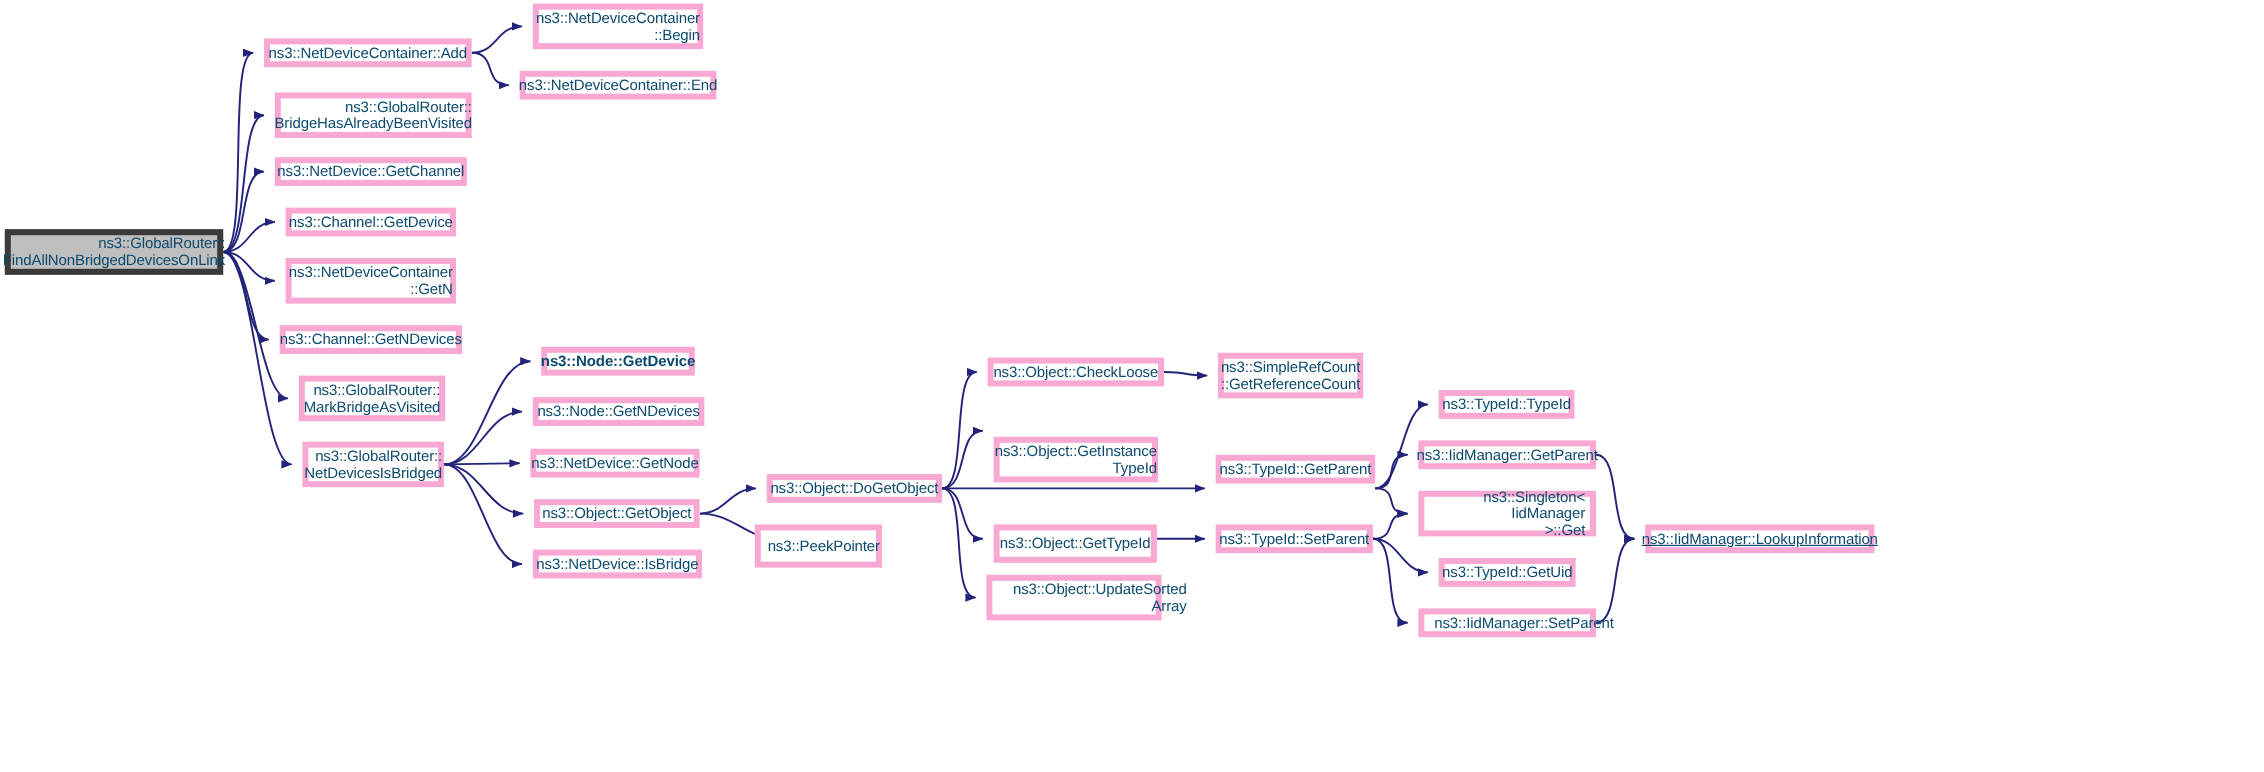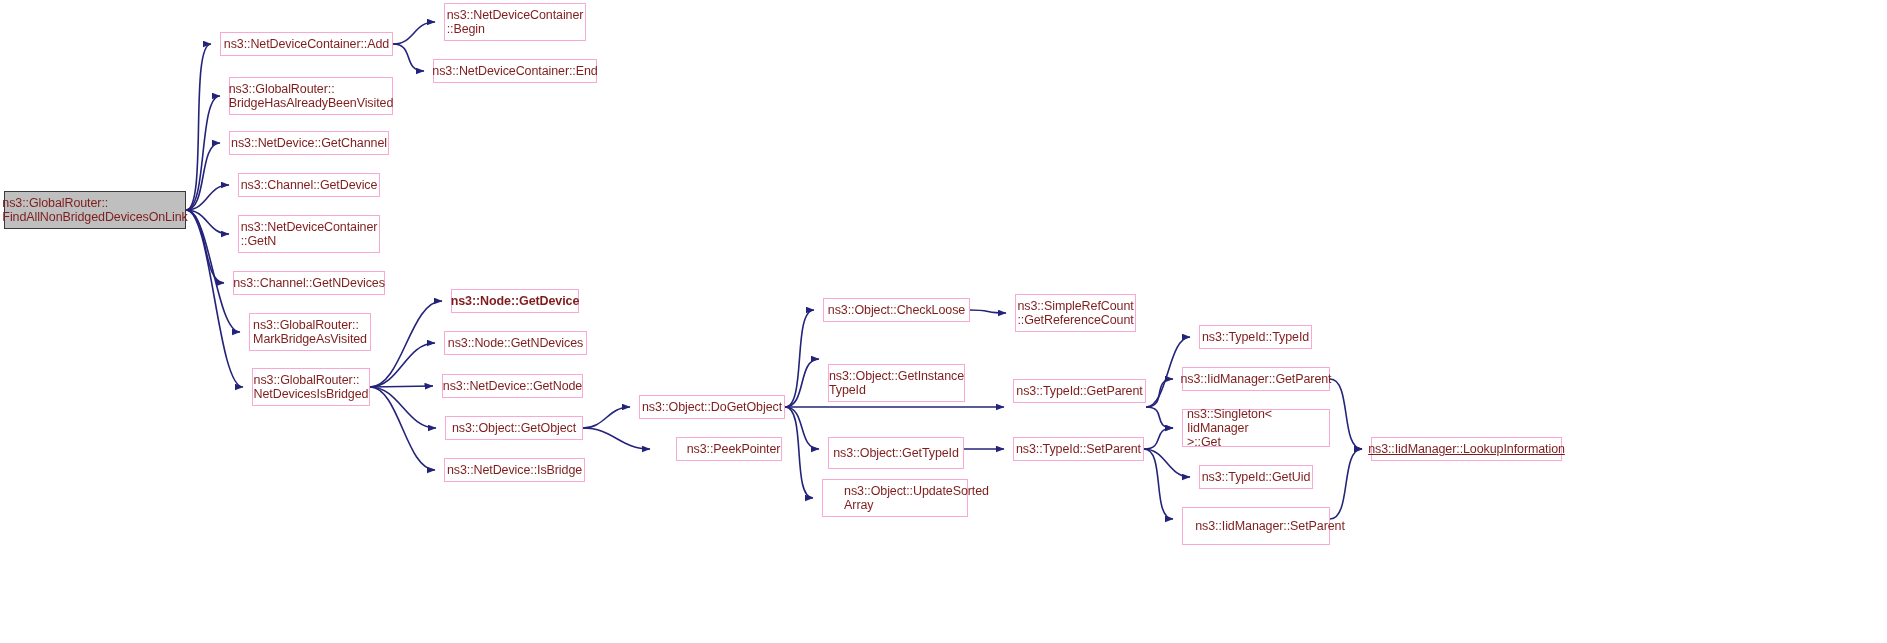--- a/index.html
+++ b/index.html
@@ -1,22 +1,22 @@
 <!DOCTYPE html>
 <html><head>
 <meta charset="utf-8">
 <title>Call graph</title>
 <style>
   html,body{margin:0;padding:0;background:#ffffff;}
   body{font-family:"Liberation Sans","DejaVu Sans",sans-serif;}
   #graph{position:relative;width:1887px;height:643px;overflow:hidden;background:#ffffff;}
   svg.edges{position:absolute;left:0;top:0;width:1887px;height:643px;pointer-events:none;}
-  .node{position:absolute;box-sizing:border-box;border:1px solid #f9a8d4;background:#ffffff;
-        display:flex;align-items:center;justify-content:center;text-align:left;
-        font-size:12.5px;line-height:14px;color:#7f1d1d;letter-spacing:-0.1px;
+  .node{position:absolute;box-sizing:border-box;border:5px solid #f9a8d4;background:#ffffff;
+        display:flex;align-items:center;justify-content:center;text-align:right;
+        font-size:12.5px;line-height:14px;color:#0c4a6e;letter-spacing:-0.1px;
         padding:1px 4px;white-space:pre-line;}
   .node.root{background:#bfbfbf;border-color:#3a3a3a;}
 </style>
 </head>
 <body>
 
 <div id="graph">
   <svg class="edges" xmlns="http://www.w3.org/2000/svg">
     <defs>
       <marker id="arrow" markerWidth="9" markerHeight="7" refX="8.5" refY="3.5" orient="auto" markerUnits="userSpaceOnUse">
@@ -74,33 +74,33 @@
       <div class="node" style="left: 233px; top: 271px; width: 152px; height: 24px;">ns3::Channel::GetNDevices</div>
       <div class="node" style="left: 249px; top: 313px; width: 122px; height: 38px;">ns3::GlobalRouter::
 MarkBridgeAsVisited</div>
       <div class="node" style="left: 252px; top: 368px; width: 118px; height: 38px;">ns3::GlobalRouter::
 NetDevicesIsBridged</div>
       <div class="node" style="left: 451px; top: 289px; width: 128px; height: 24px; font-weight: bold;">ns3::Node::GetDevice</div>
       <div class="node" style="left: 444px; top: 331px; width: 143px; height: 24px;">ns3::Node::GetNDevices</div>
       <div class="node" style="left: 442px; top: 374px; width: 141px; height: 24px;">ns3::NetDevice::GetNode</div>
       <div class="node" style="left: 445px; top: 416px; width: 138px; height: 24px;">ns3::Object::GetObject</div>
       <div class="node" style="left: 444px; top: 458px; width: 141px; height: 24px;">ns3::NetDevice::IsBridge</div>
-      <div class="node" style="left: 676px; top: 437px; width: 106px; height: 24px; padding-left: 13px;">ns3::PeekPointer</div>
+      <div class="node" style="left: 629px; top: 437px; width: 106px; height: 36px; padding-left: 13px;">ns3::PeekPointer</div>
       <div class="node" style="left: 639px; top: 395px; width: 146px; height: 24px;">ns3::Object::DoGetObject</div>
       <div class="node" style="left: 823px; top: 298px; width: 147px; height: 24px;">ns3::Object::CheckLoose</div>
       <div class="node" style="left: 828px; top: 340px; width: 137px; height: 38px; margin-top: 24px;">ns3::Object::GetInstance
 TypeId</div>
       <div class="node" style="left: 828px; top: 437px; width: 136px; height: 32px;">ns3::Object::GetTypeId</div>
       <div class="node" style="left: 822px; top: 479px; width: 146px; height: 38px; padding-left: 47px;">ns3::Object::UpdateSorted
 Array</div>
       <div class="node" style="left: 1015px; top: 294px; width: 121px; height: 38px;">ns3::SimpleRefCount
 ::GetReferenceCount</div>
       <div class="node" style="left: 1013px; top: 379px; width: 133px; height: 24px;">ns3::TypeId::GetParent</div>
       <div class="node" style="left: 1013px; top: 437px; width: 131px; height: 24px;">ns3::TypeId::SetParent</div>
       <div class="node" style="left: 1199px; top: 325px; width: 113px; height: 24px;">ns3::TypeId::TypeId</div>
       <div class="node" style="left: 1182px; top: 367px; width: 148px; height: 24px;">ns3::IidManager::GetParent</div>
       <div class="node" style="left: 1182px; top: 409px; width: 148px; height: 38px;">ns3::Singleton&lt; IidManager
 &gt;::Get</div>
       <div class="node" style="left: 1199px; top: 465px; width: 114px; height: 24px;">ns3::TypeId::GetUid</div>
-      <div class="node" style="left: 1182px; top: 507px; width: 148px; height: 38px; padding-left: 32px;">ns3::IidManager::SetParent</div>
+      <div class="node" style="left: 1182px; top: 507px; width: 148px; height: 24px; padding-left: 32px;">ns3::IidManager::SetParent</div>
       <div class="node" style="left: 1371px; top: 437px; width: 191px; height: 24px; text-decoration: underline;">ns3::IidManager::LookupInformation</div>
     </div>
 </div>
 
 </body></html>

